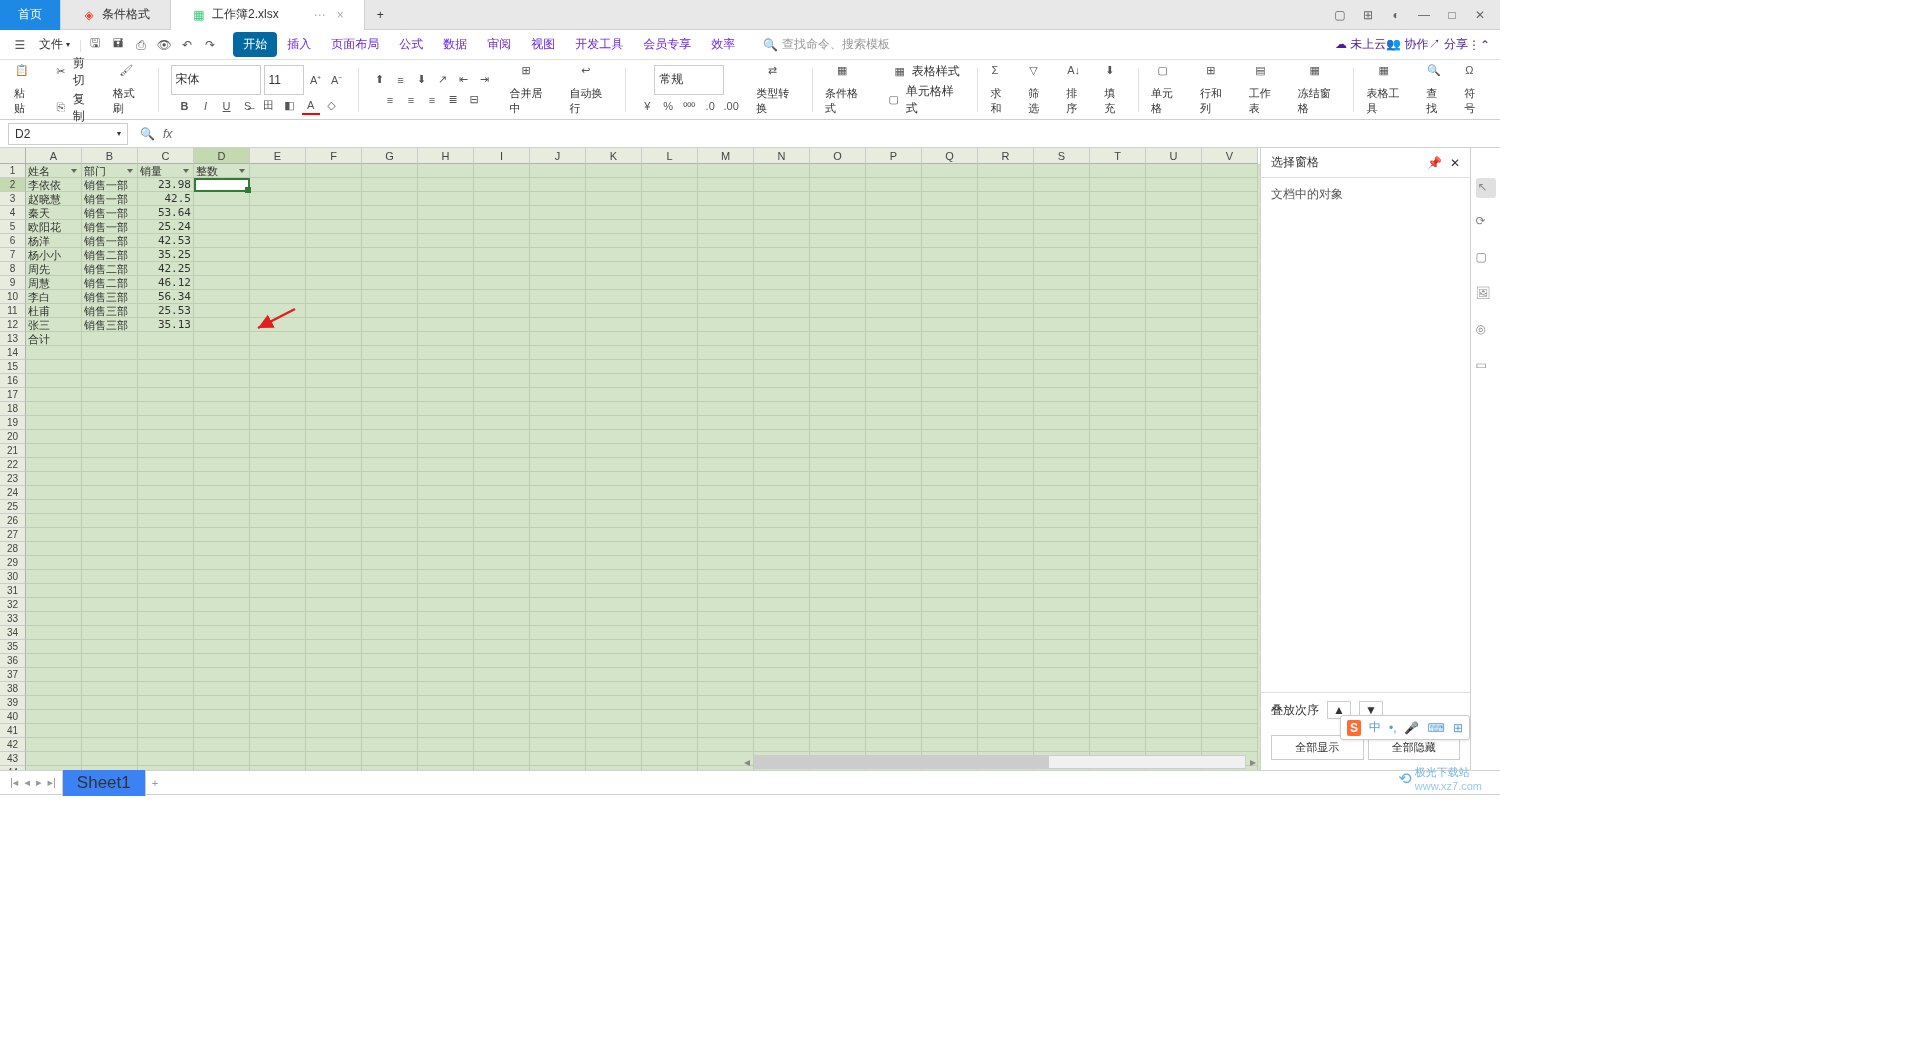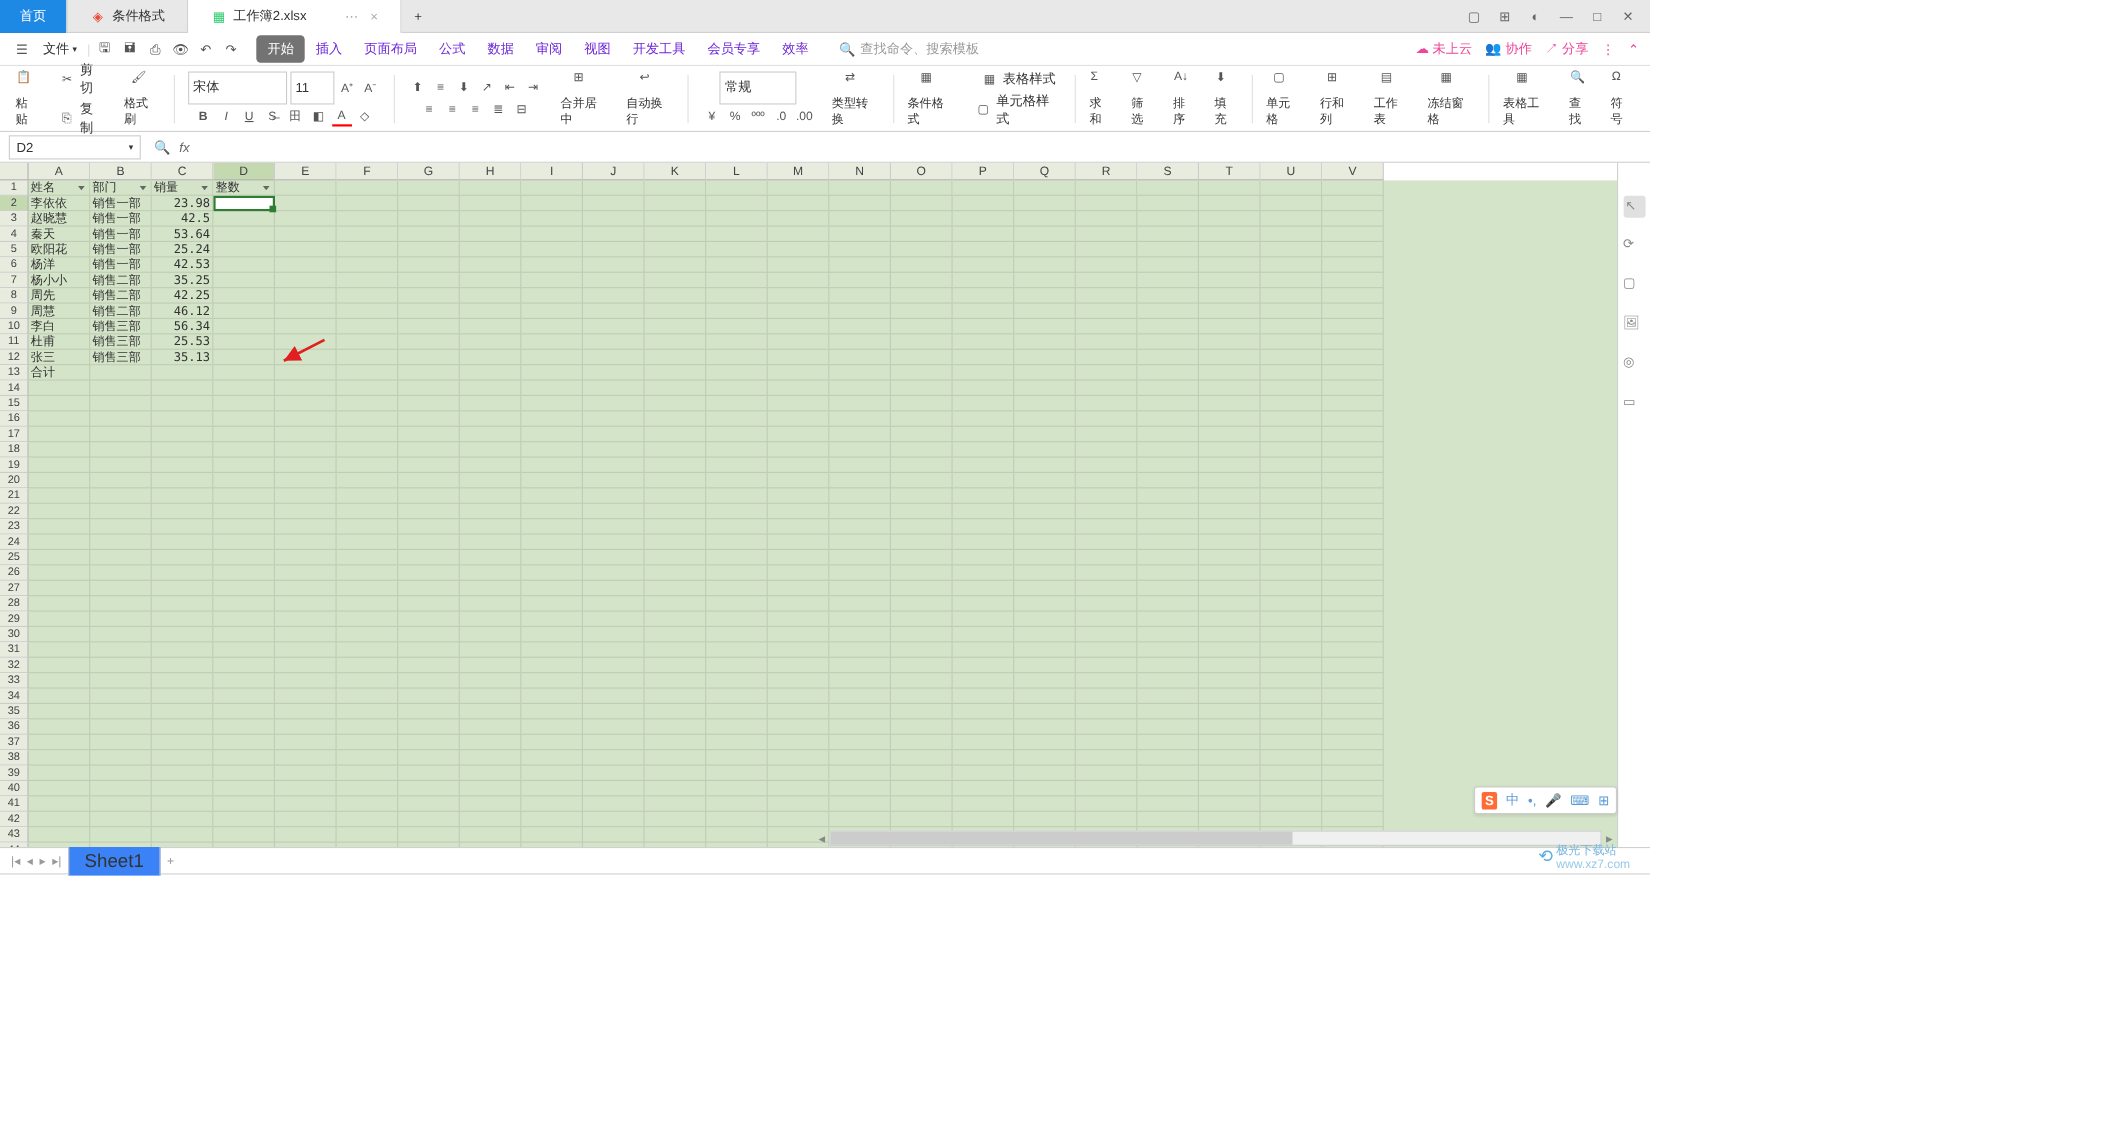--- a/index.html
+++ b/index.html
@@ -9,23 +9,23 @@
 .tab.active{background:#fff}
 .tab-home{background:#1e88e5;color:#fff;padding:0 18px}
 .tab-icon{width:16px;height:16px;display:inline-flex;align-items:center;justify-content:center}
 .win-controls{margin-left:auto;display:flex;align-items:center;gap:8px;padding:0 10px}
 .win-btn{width:20px;height:20px;display:flex;align-items:center;justify-content:center;cursor:pointer;color:#666}
 .menubar{height:30px;display:flex;align-items:center;padding:0 10px;gap:3px;border-bottom:1px solid #e0e0e0}
 .menu-icon{width:20px;height:20px;display:flex;align-items:center;justify-content:center;color:#555;cursor:pointer}
 .file-btn{display:flex;align-items:center;gap:3px;padding:2px 6px;cursor:pointer}
 .menu-tabs{display:flex;margin-left:10px}
 .menu-tab{padding:4px 10px;cursor:pointer;color:#6d28d9;font-size:12px}
-.menu-tab.active{background:#737373;color:#fff;border-radius:4px}
+.menu-tab.active{background:#0369a1;color:#fff;border-radius:4px}
 .search-box{margin-left:15px;color:#999;display:flex;align-items:center;gap:4px}
-.right-menu{margin-left:auto;display:flex;align-items:center;gap:12px;color:#ec4899}
+.right-menu{margin-left:auto;display:flex;align-items:center;gap:0;color:#4c1d95}
 .ribbon{height:60px;display:flex;align-items:center;padding:0 10px;border-bottom:1px solid #d0d0d0;gap:8px}
 .ribbon-group{display:flex;flex-direction:column;align-items:center;justify-content:center;gap:2px;padding:0 4px}
 .ribbon-sep{width:1px;height:44px;background:#e0e0e0}
 .ribbon-btn-lg{display:flex;flex-direction:column;align-items:center;gap:2px;padding:2px 4px;cursor:pointer;font-size:11px;color:#333}
 .ribbon-icon{width:20px;height:20px;color:#555}
 .ribbon-row{display:flex;align-items:center;gap:3px}
 .combo{border:1px solid #ccc;height:20px;padding:14px 4px;font-size:12px;background:#fff;display:flex;align-items:center}
 .small-btn{width:18px;height:18px;display:flex;align-items:center;justify-content:center;cursor:pointer;color:#555;font-size:11px}
 .formula-bar{height:28px;display:flex;align-items:center;border-bottom:1px solid #d0d0d0}
 .name-box{width:120px;border:1px solid #ccc;height:22px;margin-left:8px;padding:0 6px;display:flex;align-items:center;justify-content:center;font-size:12px}
@@ -1445,20 +1445,36 @@
     </svg>
     <div class="hscroll" style="left:740px;right:0;bottom:0">
       <span style="padding:0 4px;color:#888">◂</span>
       <div class="hscroll-track">
           <div class="hscroll-thumb"></div>
         </div>
       <span style="padding:0 4px;color:#888">▸</span>
     </div>
   </div>
 
+  <div class="side-panel">
+    <div class="panel-header">
+      <span>选择窗格</span>
+      <span><span style="margin-right:8px">📌</span><span>✕</span></span>
+    </div>
+    <div class="panel-section">文档中的对象</div>
+    <div class="panel-footer">
+      <span>叠放次序</span>
+      <span style="border:1px solid #ccc;padding:1px 5px">▲</span>
+      <span style="border:1px solid #ccc;padding:1px 5px">▼</span>
+    </div>
+    <div class="panel-footer-btns" style="padding:0 10px 10px">
+      <div class="pf-btn">全部显示</div>
+      <div class="pf-btn">全部隐藏</div>
+    </div>
+  </div>
 
   <div class="vtoolbar">
     <span class="vt-btn" style="background:#e0e0e0;border-radius:3px;padding:2px">↖</span>
     <span class="vt-btn">⟳</span>
     <span class="vt-btn">▢</span>
     <span class="vt-btn">🖼</span>
     <span class="vt-btn">◎</span>
     <span class="vt-btn">▭</span>
   </div>
 </div>

